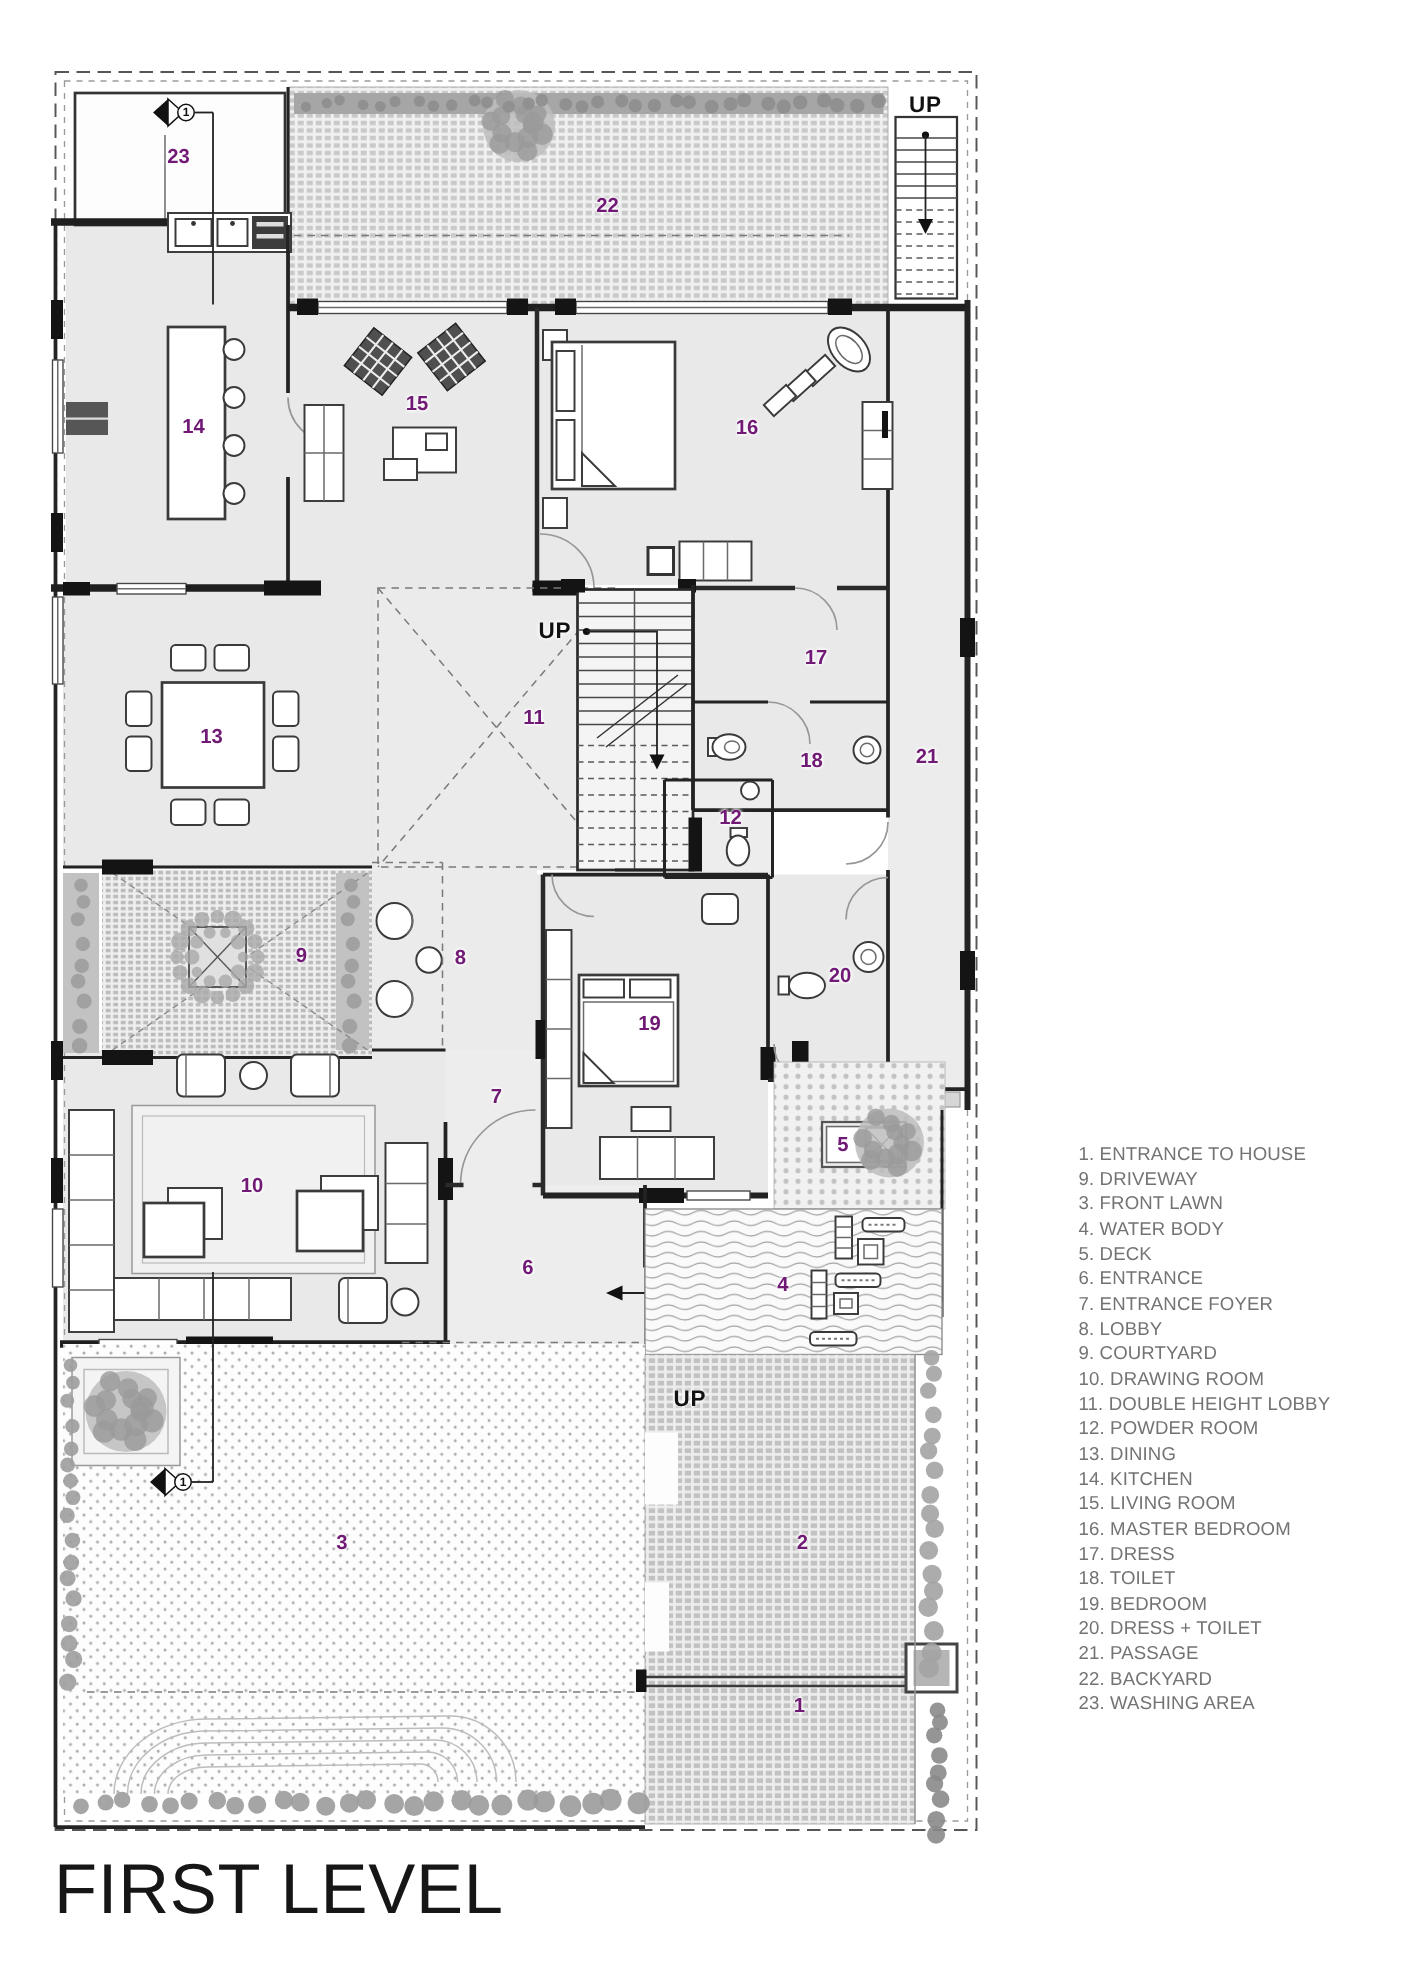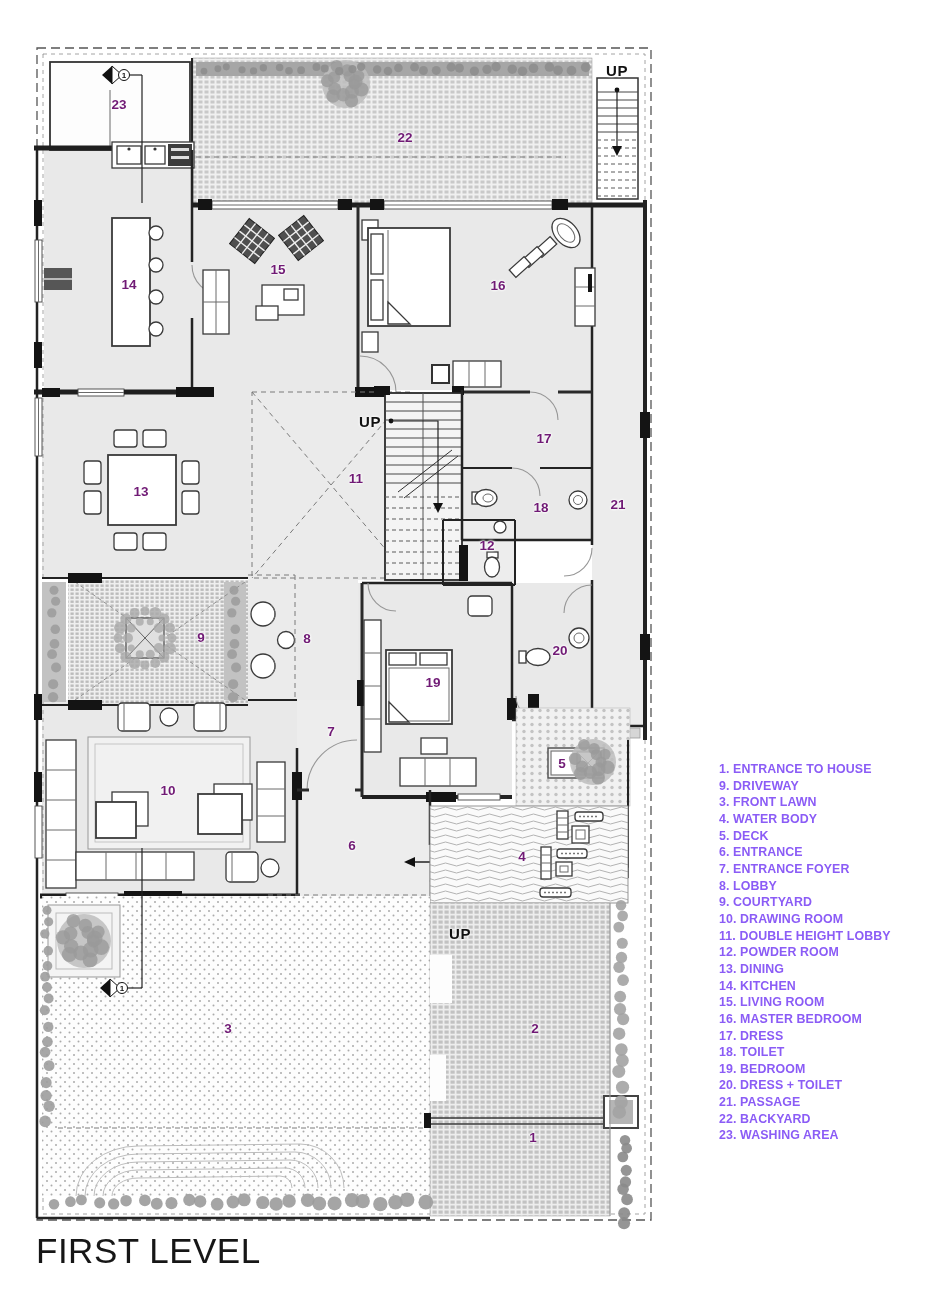--- a/index.html
+++ b/index.html
@@ -25,22 +25,22 @@
   .treadd{stroke:#5a5a5a;stroke-width:1;stroke-dasharray:4 3}
   .contour{fill:none;stroke:#bdbdbd;stroke-width:1}
   
   #plan-labels{position:absolute;left:0;top:0;width:934px;height:1307px;pointer-events:none;}
   .room-num{position:absolute;transform:translate(-50%,-50%);font-weight:bold;font-size:13.5px;color:#701a75;
             text-shadow:0 0 3px #fff,0 0 3px #fff,0 0 2px #fff;}
   .up-label{position:absolute;transform:translate(-50%,-50%);font-weight:bold;font-size:15px;color:#111;
             letter-spacing:.5px;text-shadow:0 0 3px #fff,0 0 3px #fff;}
   .marker-num{position:absolute;transform:translate(-50%,-50%);font-weight:bold;font-size:8px;color:#111;}
   #legend{position:absolute;left:719px;top:761px;}
-  .legend-row{font-weight:bold;font-size:12.4px;line-height:16.65px;color:#8b5cf6;white-space:nowrap;letter-spacing:.1px;}
-  #title{position:absolute;left:36px;top:1231px;font-size:35px;color:#161616;letter-spacing:.5px;}
+  .legend-row{font-weight:normal;font-size:12.4px;line-height:16.65px;color:#737373;white-space:nowrap;letter-spacing:.1px;}
+  #title{position:absolute;left:36px;top:1231px;font-size:47px;color:#161616;letter-spacing:.5px;}
 </style>
 </head>
 <body>
 
 <div class="canvas">
 
 <svg id="plan" width="934" height="1307" viewBox="0 0 934 1307">
   <defs>
     <pattern id="pbrick" width="6" height="5" patternUnits="userSpaceOnUse">
       <rect width="6" height="5" fill="#f0f0f0"></rect>

